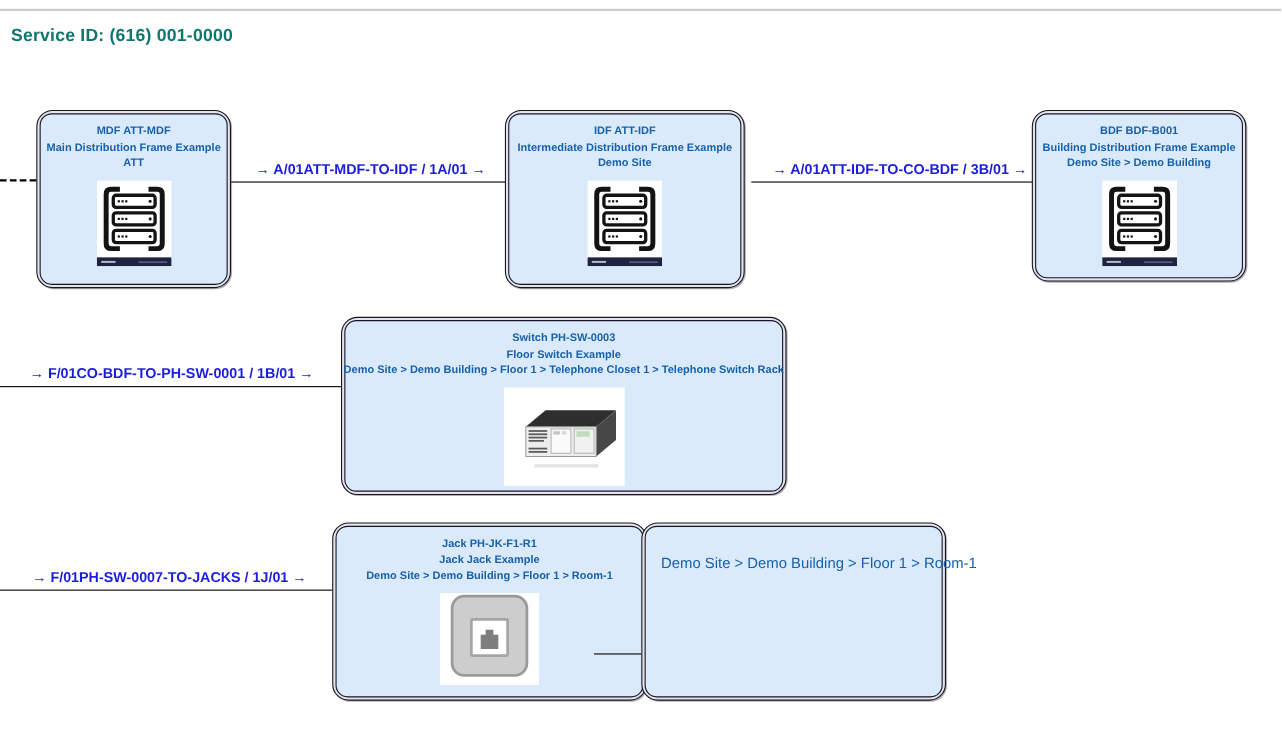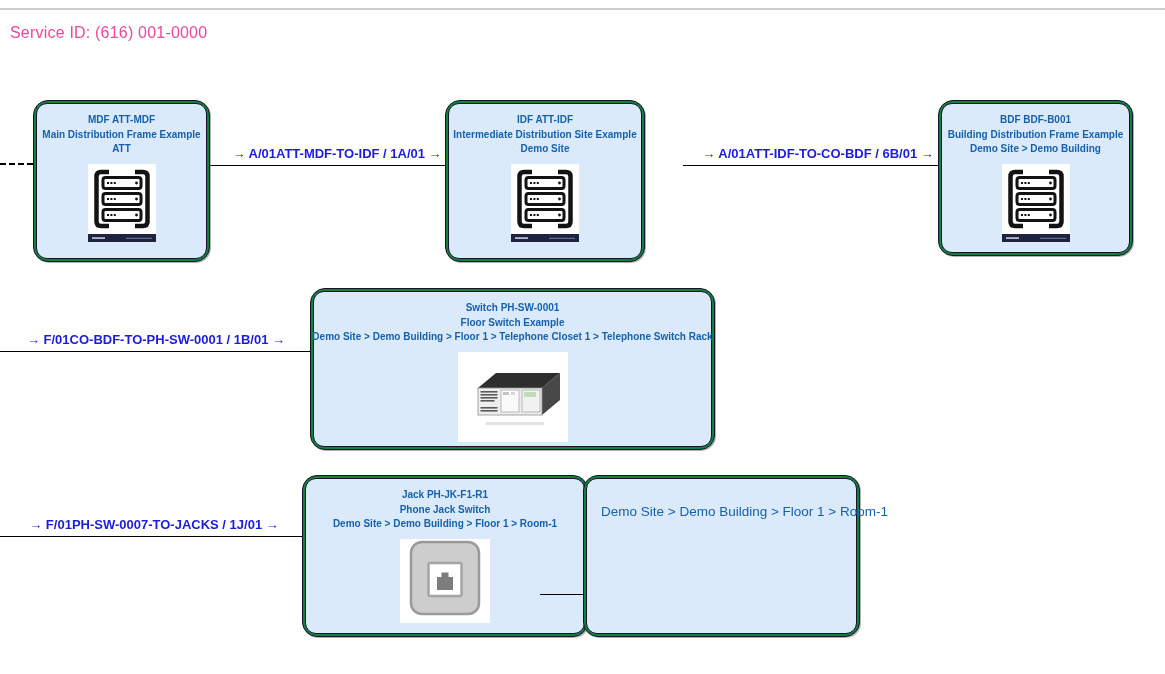--- a/index.html
+++ b/index.html
@@ -1,27 +1,27 @@
 <!DOCTYPE html>
 <html><head>
 <meta charset="utf-8">
 <style>
   html,body{margin:0;padding:0;background:#fff;}
   #stage{
     position:relative;width:1165px;height:674px;background:#ffffff;overflow:hidden;
     font-family:"Liberation Sans","DejaVu Sans",sans-serif;
   }
   .topline{position:absolute;left:0;top:8px;width:1165px;height:0;border-top:2px solid #cccccc;}
-  .hdr{position:absolute;left:10px;font-size:16px;font-weight:400;color:#ec4899;letter-spacing:.2px;}
+  .hdr{position:absolute;left:10px;font-size:16px;font-weight:700;color:#0f766e;letter-spacing:.2px;}
   .hdr-service{top:24px;}
   .hdr-location{top:61px;}
 
   
   .node{
-    position:absolute;background:#15803d;border:1.5px solid #14142b;border-radius:15px;
+    position:absolute;background:#e5e5e5;border:1.5px solid #14142b;border-radius:15px;
     padding:2px;box-sizing:border-box;box-shadow:1px 1px 0 #55566077;
   }
   .node-inner{
     width:100%;height:100%;box-sizing:border-box;background:#daeafb;border:1.5px solid #14142b;
     border-radius:11px;display:flex;flex-direction:column;align-items:center;padding-top:9px;
   }
   .nl{font-size:10px;font-weight:700;color:#1761ab;line-height:1.45;text-align:center;white-space:nowrap;}
   .node-icon{margin-top:7px;line-height:0;}
   .room-text{font-size:13.5px;color:#1761ab;padding:16px 4px 0 14px;align-self:flex-start;white-space:nowrap;}
 
@@ -108,39 +108,39 @@
   <div class="hline" style="left:210px;top:165px;width:253px"></div>
   <div class="hline" style="left:683px;top:165px;width:270px"></div>
 
   <div class="conn-label" style="left:216px;top:146px;width:242px">
     <span class="port">→ A/01</span>
     <span class="cable">ATT-MDF-TO-IDF / 1</span>
     <span class="port">A/01 →</span>
   </div>
   <div class="conn-label" style="left:689px;top:146px;width:258px">
     <span class="port">→ A/01</span>
-    <span class="cable">ATT-IDF-TO-CO-BDF / 6</span>
+    <span class="cable">ATT-IDF-TO-CO-BDF / 3</span>
     <span class="port">B/01 →</span>
   </div>
 
   <div class="node" style="left:33px;top:100px;width:177px;height:162px">
     <div class="node-inner">
       <div class="nl">MDF ATT-MDF</div>
       <div class="nl">Main Distribution Frame Example</div>
       <div class="nl">ATT</div>
       <div class="node-icon"><svg width="68" height="78">
             <use href="#sym-rack"></use>
           </svg></div>
     </div>
   </div>
 
-  <div class="node" style="left:445px;top:100px;width:200px;height:162px">
+  <div class="node" style="left:459px;top:100px;width:218px;height:162px">
     <div class="node-inner">
       <div class="nl">IDF ATT-IDF</div>
-      <div class="nl">Intermediate Distribution Site Example</div>
+      <div class="nl">Intermediate Distribution Frame Example</div>
       <div class="nl">Demo Site</div>
       <div class="node-icon"><svg width="68" height="78">
             <use href="#sym-rack"></use>
           </svg></div>
     </div>
   </div>
 
   <div class="node" style="left:938px;top:100px;width:195px;height:156px">
     <div class="node-inner">
       <div class="nl">BDF BDF-B001</div>
@@ -154,40 +154,40 @@
 
   <div class="hline" style="left:0;top:351px;width:310px"></div>
   <div class="conn-label" style="left:18px;top:332px;width:276px">
     <span class="port">→ F/01</span>
     <span class="cable">CO-BDF-TO-PH-SW-0001 / 1</span>
     <span class="port">B/01 →</span>
   </div>
 
   <div class="node" style="left:310px;top:288px;width:405px;height:162px">
     <div class="node-inner">
-      <div class="nl">Switch PH-SW-0001</div>
+      <div class="nl">Switch PH-SW-0003</div>
       <div class="nl">Floor Switch Example</div>
       <div class="nl">Demo Site &gt; Demo Building &gt; Floor 1 &gt; Telephone Closet 1 &gt; Telephone Switch Rack</div>
       <div class="node-icon"><svg width="110" height="90">
             <use href="#sym-switch"></use>
           </svg></div>
     </div>
   </div>
 
   <div class="hline" style="left:0;top:536px;width:302px"></div>
   <div class="conn-label" style="left:18px;top:517px;width:272px">
     <span class="port">→ F/01</span>
     <span class="cable">PH-SW-0007-TO-JACKS / 1</span>
     <span class="port">J/01 →</span>
   </div>
 
   <div class="node" style="left:302px;top:475px;width:286px;height:162px">
     <div class="node-inner">
       <div class="nl">Jack PH-JK-F1-R1</div>
-      <div class="nl">Phone Jack Switch</div>
+      <div class="nl">Jack Jack Example</div>
       <div class="nl">Demo Site &gt; Demo Building &gt; Floor 1 &gt; Room-1</div>
       <div class="node-icon"><svg width="90" height="84">
             <use href="#sym-jack"></use>
           </svg></div>
     </div>
   </div>
 
   <div class="hline" style="left:540px;top:594px;width:43px"></div>
 
   <div class="node" style="left:583px;top:475px;width:277px;height:162px">

